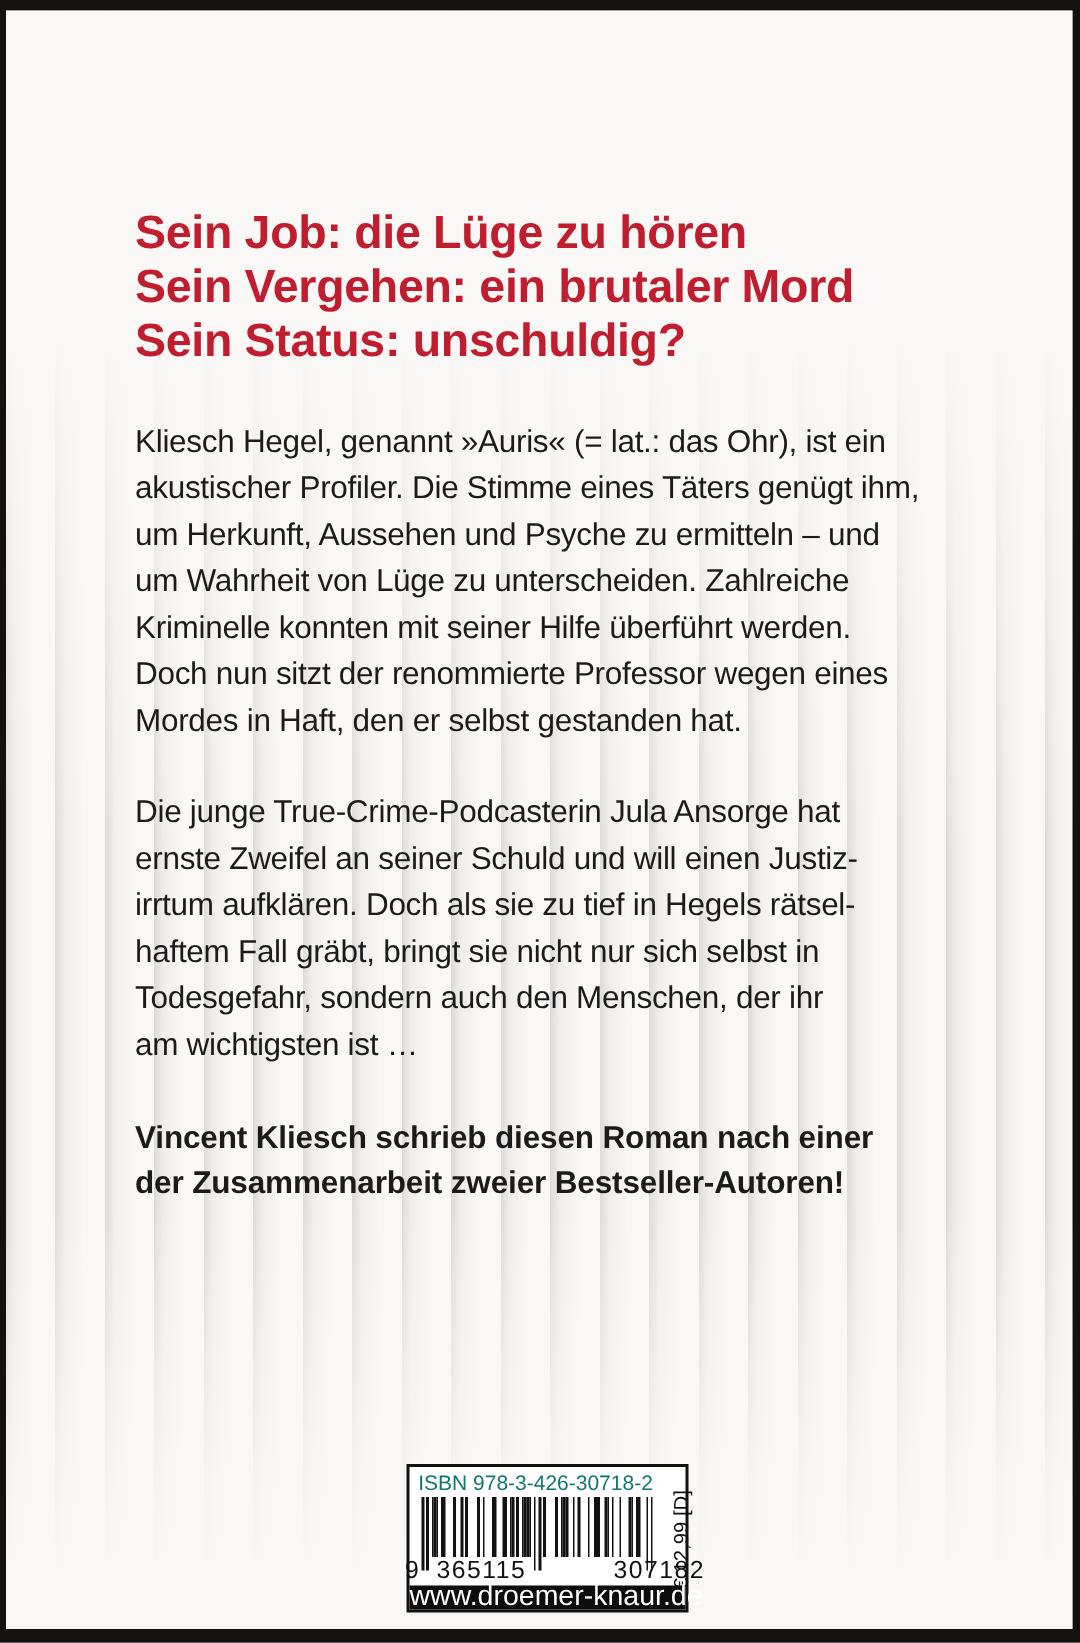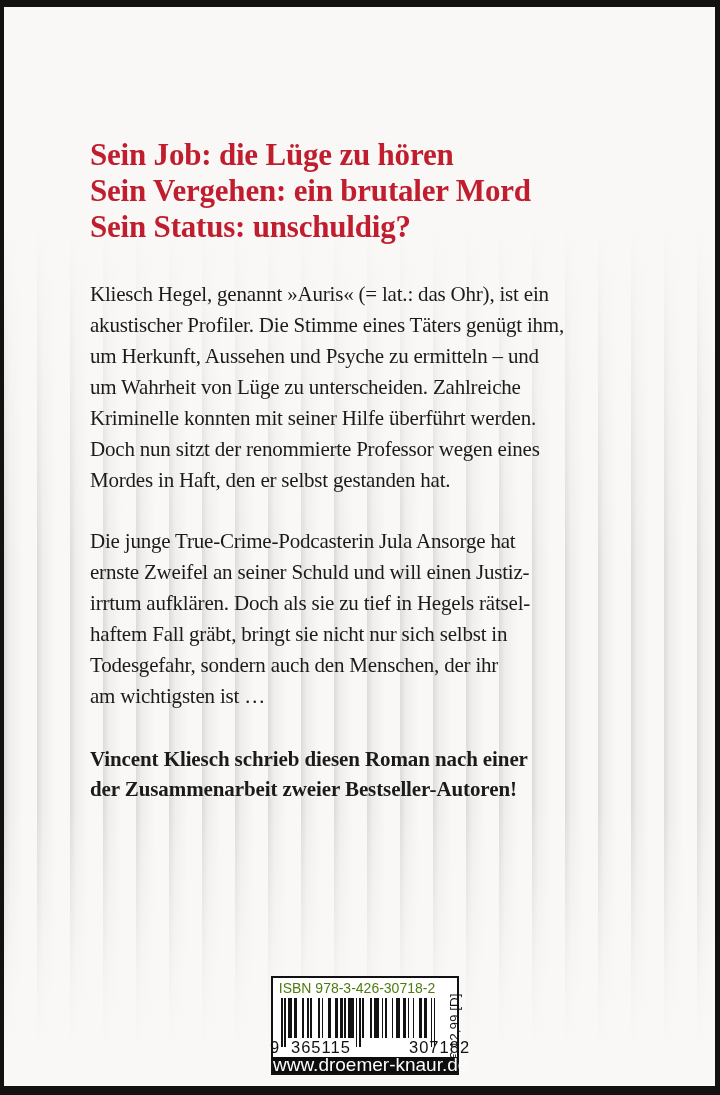--- a/index.html
+++ b/index.html
@@ -29,21 +29,21 @@
     position:absolute;inset:0;
     background:linear-gradient(180deg,
       #f9f8f6 0%, #f9f8f6 20%,
       rgba(249,248,246,0.35) 40%,
       rgba(249,248,246,0) 52%,
       rgba(249,248,246,0) 74%,
       rgba(249,248,246,0.8) 90%,
       #f9f8f6 97%);
   }
   .content{position:absolute;inset:0;}
-  .line{white-space:nowrap;font-family:Liberation Serif, serif;}
+  .line{white-space:nowrap;}
   .headline{
     position:absolute;left:86px;top:130px;
     font-size:31px;font-weight:bold;line-height:36px;
     color:#c01e2e;letter-spacing:-0.2px;
   }
   .para{
     position:absolute;left:86px;
     font-size:21px;font-weight:400;line-height:31px;
     letter-spacing:-0.2px;
   }
@@ -51,21 +51,21 @@
   .p2{top:519px;}
   .note{top:737px;font-weight:bold;line-height:30px;letter-spacing:-0.1px;}
   
   .label{
     position:absolute;left:267px;top:969px;
     width:188px;height:99px;box-sizing:border-box;
     background:#ffffff;border:2px solid #111;
   }
   .isbn{
     width:164px;margin-left:2px;height:20px;line-height:21px;
-    text-align:center;font-size:14px;color:#4d7c0f;
+    text-align:center;font-size:14px;color:#0f766e;
     letter-spacing:0px;white-space:nowrap;
   }
   .bc-area{position:relative;height:58px;margin-left:8px;}
   .bars{position:absolute;left:0;top:0;display:flex;align-items:flex-start;}
   .bc-module{flex:0 0 auto;width:1.64px;height:40px;}
   .bc-bar{background:#121212;}
   .bc-tall{height:49px;}
   .bc-digits{position:absolute;top:40px;left:0;width:156px;height:17px;
     font-size:16.5px;color:#111;}
   .bc-d9{position:absolute;left:-11px;top:0;}

